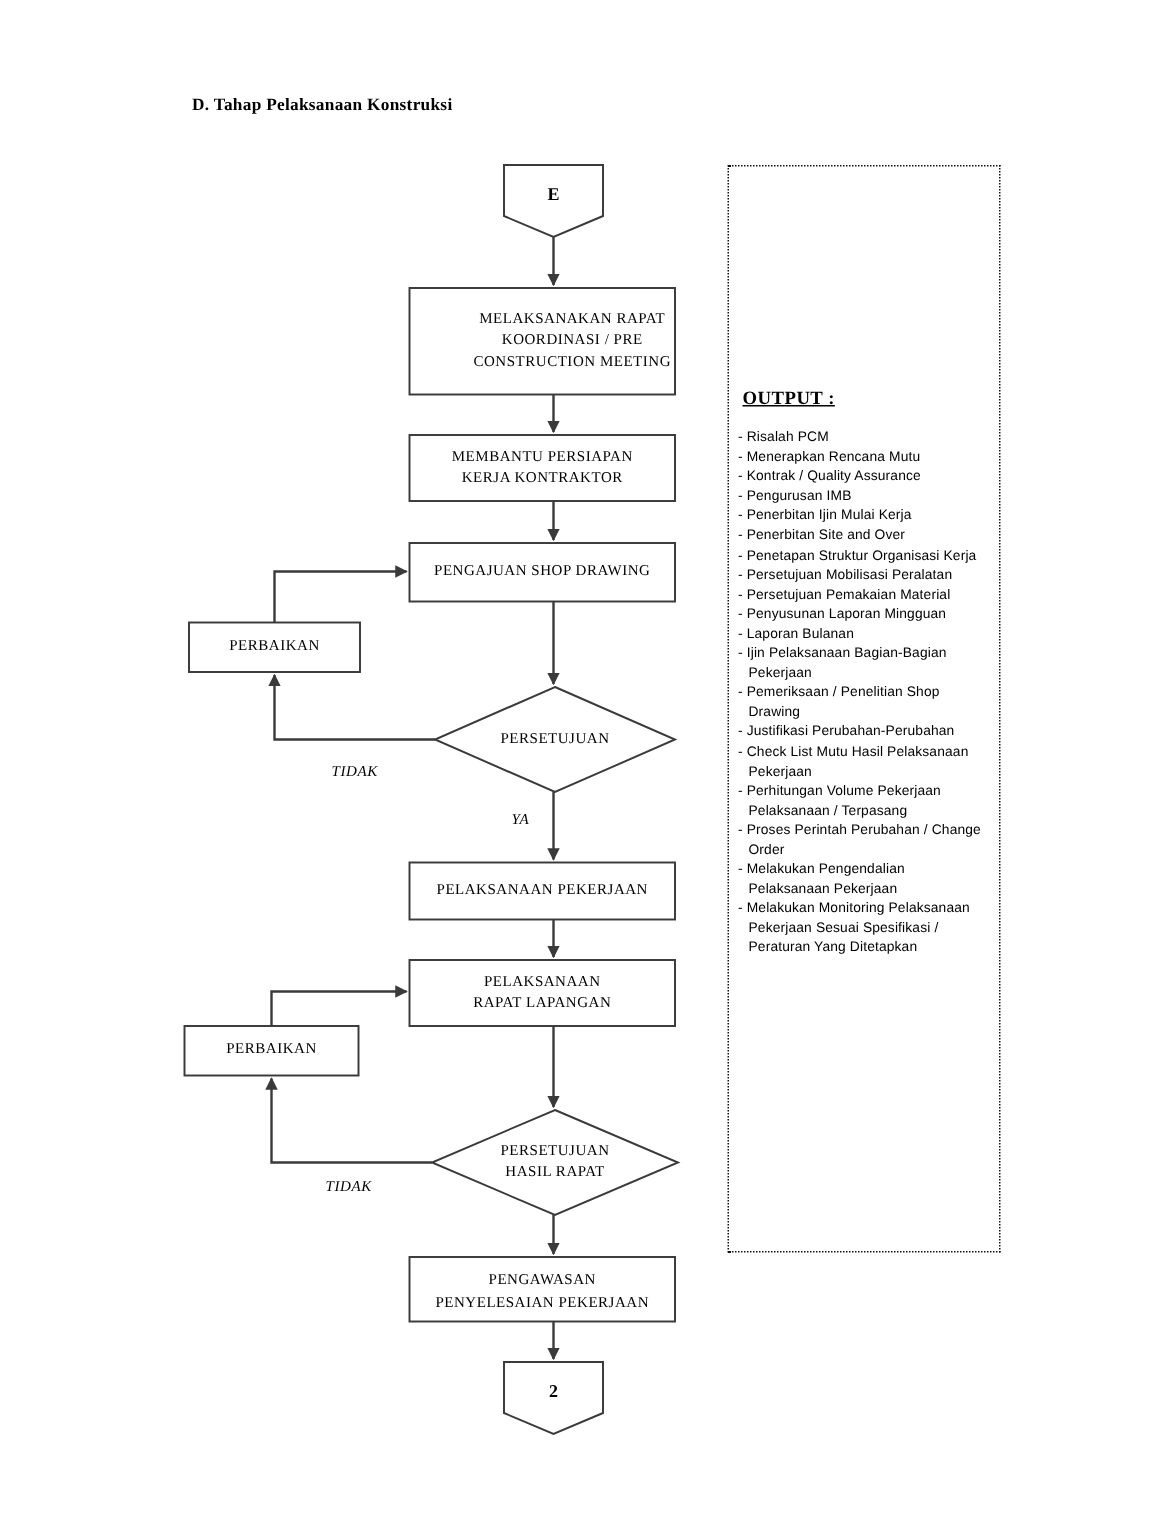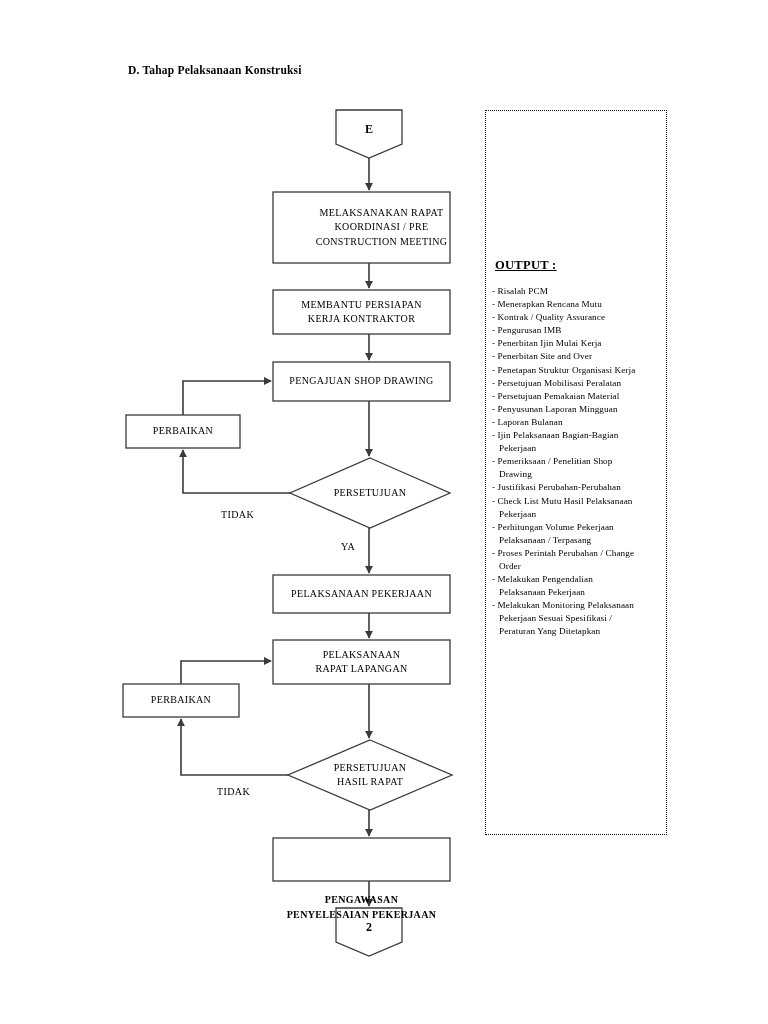--- a/index.html
+++ b/index.html
@@ -67,20 +67,21 @@
     font-weight: bold;
     font-size: 12px;
     letter-spacing: 0;
   }
   .edge-label {
     position: absolute;
     font-family: "Liberation Serif", serif;
     font-size: 10px;
     letter-spacing: 0.4px;
     white-space: nowrap;
+    font-style: italic;
   }
   
   #output-panel {
     position: absolute;
     left: 485px;
     top: 110px;
     width: 182px;
     height: 725px;
     border: 1.5px dotted #111111;
     box-sizing: border-box;
@@ -94,21 +95,21 @@
     font-weight: bold;
     font-size: 12.5px;
     text-decoration: underline;
     letter-spacing: 0.3px;
   }
   #output-list {
     position: absolute;
     left: 492px;
     top: 285px;
     width: 172px;
-    font-family: Liberation Serif, serif;
+    font-family: Liberation Sans, sans-serif;
     font-size: 9.2px;
     line-height: 13.1px;
     letter-spacing: 0.1px;
   }
   #output-list .out-item {
     display: block;
     padding-left: 7px;
     text-indent: -7px;
     white-space: pre-line;
   }
@@ -184,21 +185,21 @@
   <div class="node-label" style="left:273px; top:575px; width:177px; height:38px;">PELAKSANAAN PEKERJAAN</div>
 
   <div class="node-label" style="left:273px; top:640px; width:177px; height:44px;">PELAKSANAAN
 RAPAT LAPANGAN</div>
 
   <div class="node-label" style="left:123px; top:684px; width:116px; height:33px;">PERBAIKAN</div>
 
   <div class="node-label" style="left:300px; top:755px; width:140px; height:40px;">PERSETUJUAN
 HASIL RAPAT</div>
 
-  <div class="node-label" style="left:273px; top:884px; width:177px; height:47px;font-weight:bold;">PENGAWASAN
+  <div class="node-label" style="left:273px; top:838px; width:177px; height:47px;">PENGAWASAN
 PENYELESAIAN PEKERJAAN</div>
 
   <div class="node-label connector" style="left:336px; top:908px; width:66px; height:40px;">2</div>
 
   <div class="edge-label" style="left:221px; top:509px;">TIDAK</div>
   <div class="edge-label" style="left:341px; top:541px;">YA</div>
   <div class="edge-label" style="left:217px; top:786px;">TIDAK</div>
 
   <div id="output-panel"></div>
   <div id="output-heading">OUTPUT :</div>

